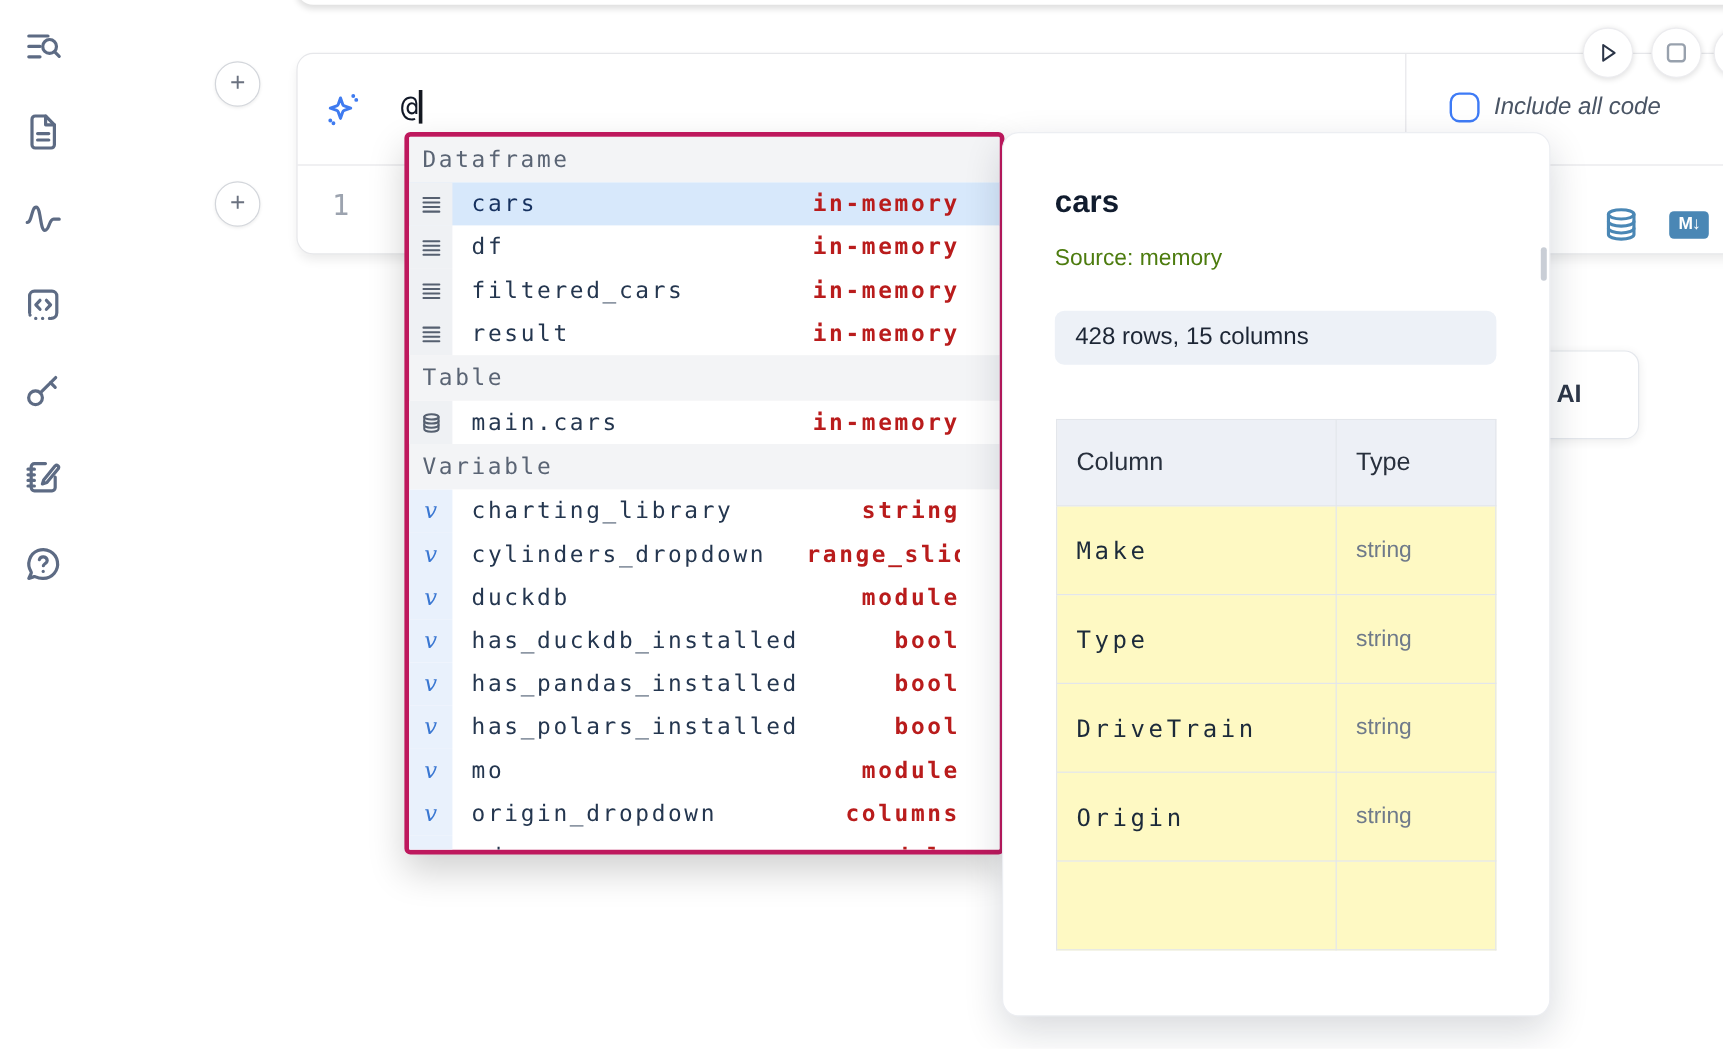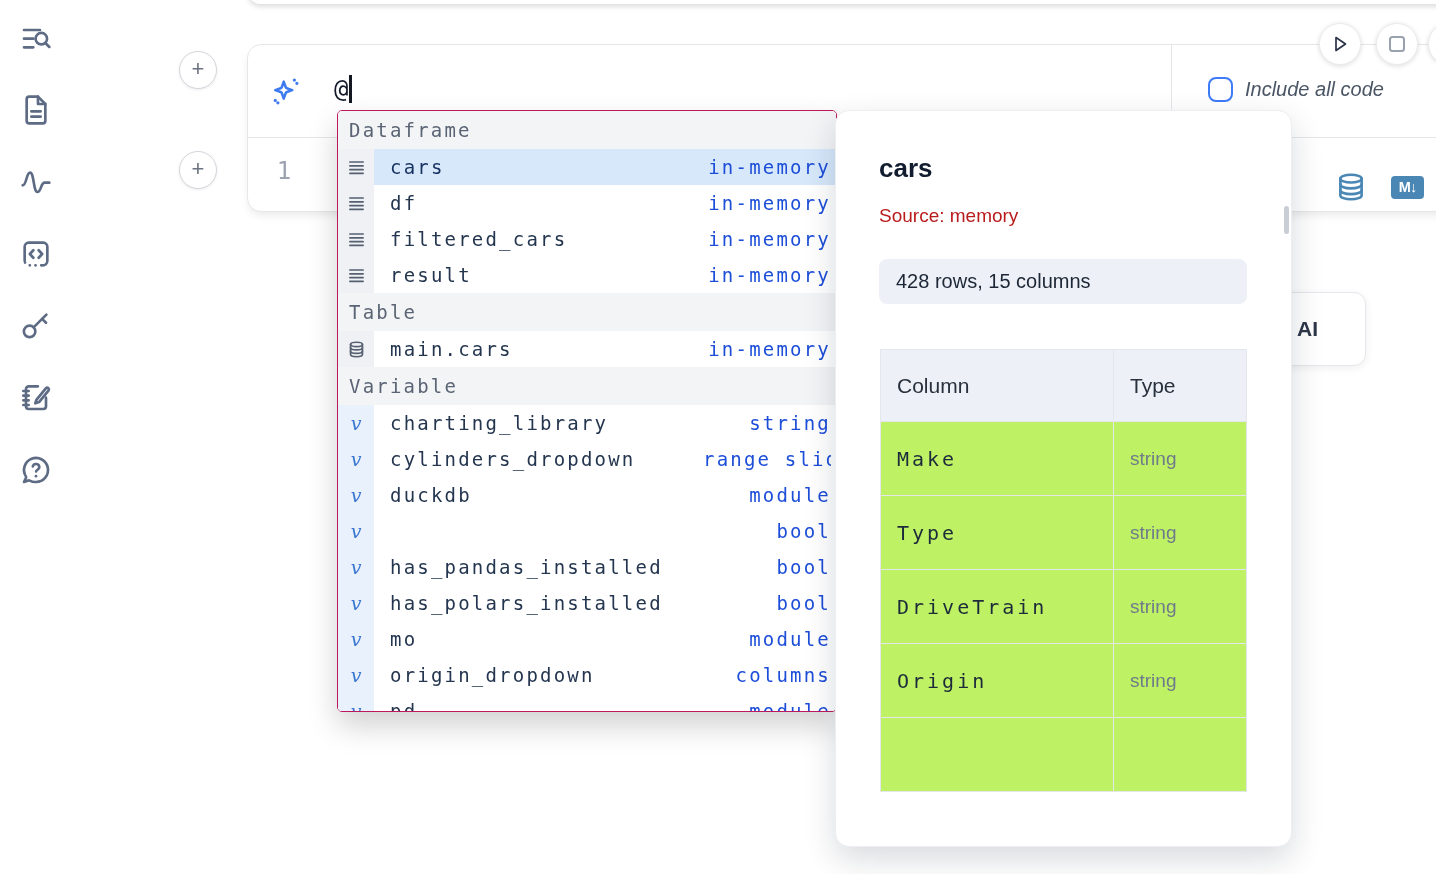--- a/index.html
+++ b/index.html
@@ -53,59 +53,59 @@
     text-align:center; line-height:23px; letter-spacing:-1px; }
 
   
   .circle-btn { position:absolute; top:23px; width:42px; height:42px; border-radius:50%;
     background:#fff; border:1px solid #ececef; box-shadow:0 1px 5px rgba(0,0,0,.14);
     display:flex; align-items:center; justify-content:center; }
   .circle-btn svg { stroke-linejoin:round; stroke-linecap:round; fill:none; }
 
   
   .ac-popup { position:absolute; left:337px; top:110px; width:500px; height:602px;
-    background:#fff; border:1px solid #be185d; border-radius:5px; overflow:hidden;
+    background:#fff; border:4px solid #be185d; border-radius:5px; overflow:hidden;
     box-shadow:0 14px 30px rgba(0,0,0,.18);
     font-family:"DejaVu Sans Mono", monospace; font-size:19px; letter-spacing:2.2px;
     z-index:20; }
   .ac-header { height:38px; line-height:38px; background:#f3f4f6; color:#5a6474;
     padding-left:11px; }
   .ac-row { height:36px; display:flex; align-items:center; background:#fff; cursor:pointer; }
   .ac-row.selected { background:#d7e8fb; }
   .ac-gutter { flex:0 0 36px; height:36px; display:flex; align-items:center;
     justify-content:center; background:#eff1f4; }
   .ac-gutter.variable { background:#e9f1fc; }
   .ac-gutter svg { stroke:#566070; fill:none; stroke-width:1.8; stroke-linecap:round; }
   .var-v { font-family:"DejaVu Serif", serif; font-style:italic; color:#3a77d2;
     font-size:19px; letter-spacing:0; }
   .ac-name { margin-left:16px; color:#24364f; white-space:nowrap; }
   .ac-row.selected .ac-name { color:#16315f; }
-  .ac-detail { margin-left:auto; color:#1d4ed8; white-space:nowrap; max-width:128px;
-    overflow:hidden; padding-right:0; margin-right:5px; flex:none; }
+  .ac-detail { margin-left:auto; color:#b91c1c; white-space:nowrap; max-width:128px;
+    overflow:hidden; padding-right:0; margin-right:33px; flex:none;font-weight:bold; }
 
   
   .panel { position:absolute; left:835px; top:110px; width:457px; height:737px;
     background:#fff; border:1px solid #eceef2; border-radius:14px;
     box-shadow:0 12px 32px rgba(15,23,42,.16); z-index:30; }
   .panel-title { position:absolute; left:43px; top:42px; font-size:26px; font-weight:700;
     color:#111c2e; }
-  .panel-source { position:absolute; left:43px; top:94px; font-size:19px; color:#b91c1c; }
+  .panel-source { position:absolute; left:43px; top:94px; font-size:19px; color:#4d7c0f; }
   .panel-badge { position:absolute; left:43px; top:148px; width:368px; height:45px;
     background:#edf1f7; border-radius:8px; font-size:20px; color:#1d2635;
     line-height:45px; padding-left:17px; }
   .panel-scroll { position:absolute; right:2px; top:95px; width:5px; height:28px;
     background:#c9ced6; border-radius:3px; }
   .schema-wrap { position:absolute; left:44px; top:238px; width:368px; height:464px;
     overflow:hidden; }
   table.schema { border-collapse:collapse; width:367px; }
   .schema th, .schema td { border:1px solid #e3e6eb; text-align:left; }
   .schema th { background:#edf0f6; height:72px; font-weight:400; font-size:21px;
     color:#28303d; padding-left:16px; }
   .schema th.col-name { width:233px;margin-top:11px; }
-  .schema td { background:#bef264; height:74px; padding-left:16px; }
+  .schema td { background:#fef9c3; height:74px; padding-left:16px; }
   .schema td.cell-name { font-family:"DejaVu Sans Mono", monospace; font-size:20px;
     letter-spacing:3px; color:#1c2a3a; }
   .schema td.cell-type { font-size:19px; color:#6f7a8a; }
 
   
   .ai-btn { position:absolute; left:1238px; top:292px; width:128px; height:74px;
     background:#fff; border:1px solid #e4e7ec; border-radius:12px;
     box-shadow:0 2px 8px rgba(0,0,0,.07); z-index:10;
     font-size:21px; font-weight:700; color:#2d3748;
     display:flex; align-items:center; padding-left:58px; }
@@ -275,20 +275,21 @@
       <span class="ac-gutter variable">
         <span class="var-v">v</span>
       </span>
       <span class="ac-name">duckdb</span>
       <span class="ac-detail">module</span>
     </div>
     <div class="ac-row">
       <span class="ac-gutter variable">
         <span class="var-v">v</span>
       </span>
+      <span class="ac-name">has_duckdb_installed</span>
       <span class="ac-detail">bool</span>
     </div>
     <div class="ac-row">
       <span class="ac-gutter variable">
         <span class="var-v">v</span>
       </span>
       <span class="ac-name">has_pandas_installed</span>
       <span class="ac-detail">bool</span>
     </div>
     <div class="ac-row">

